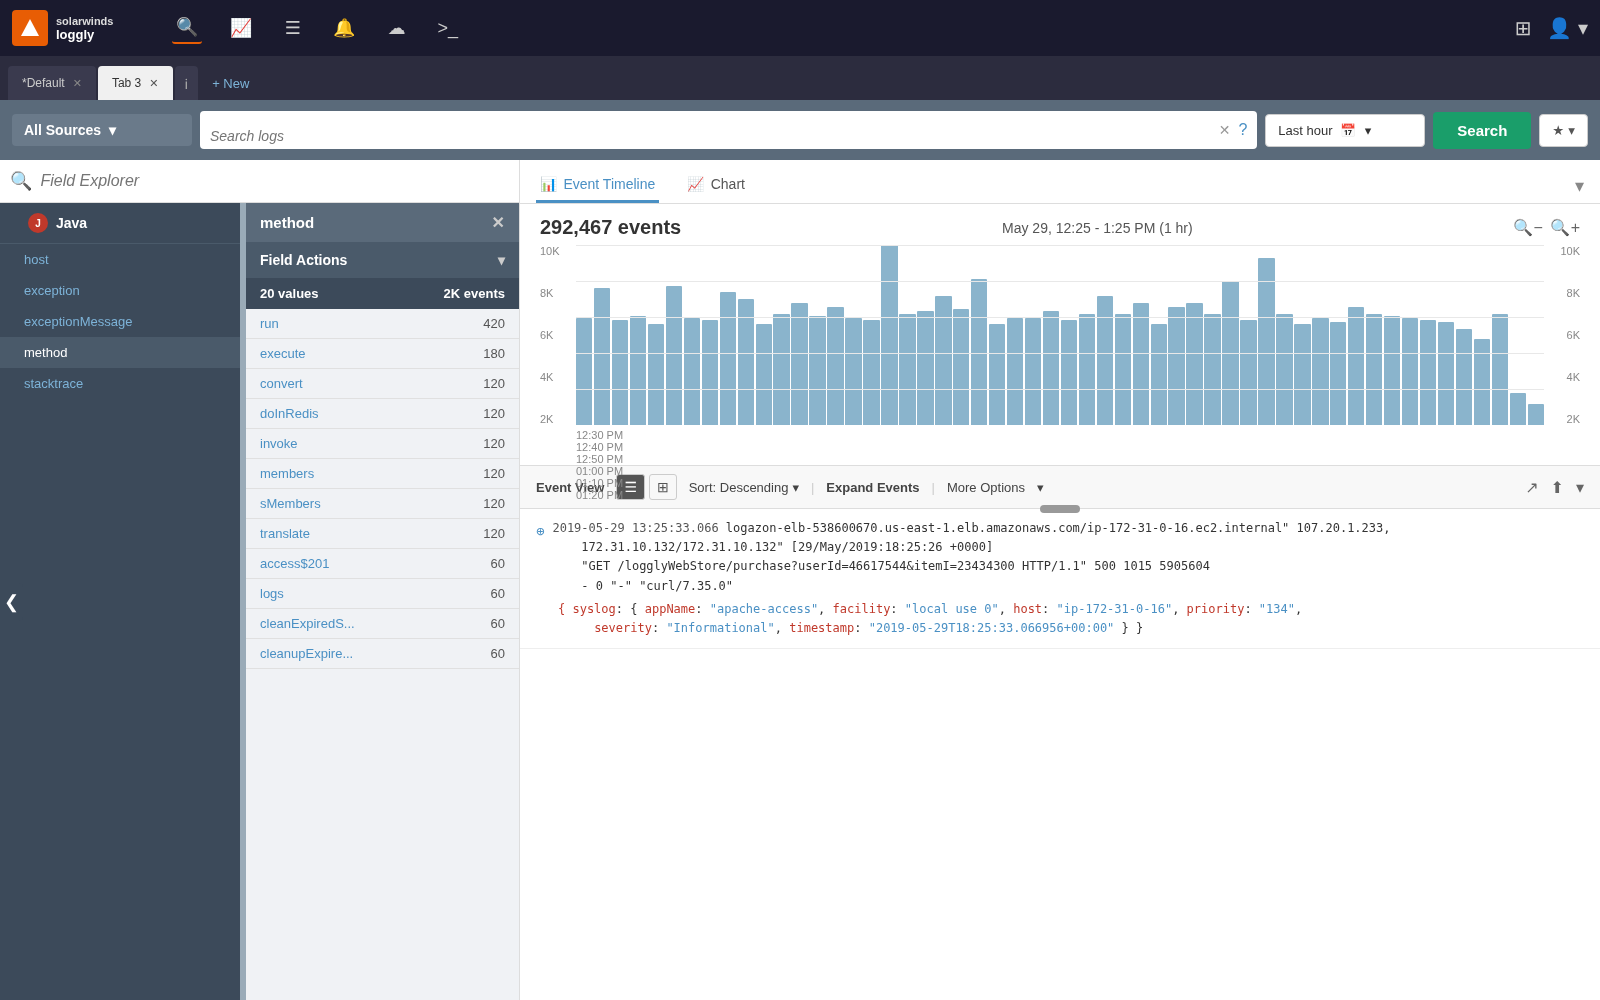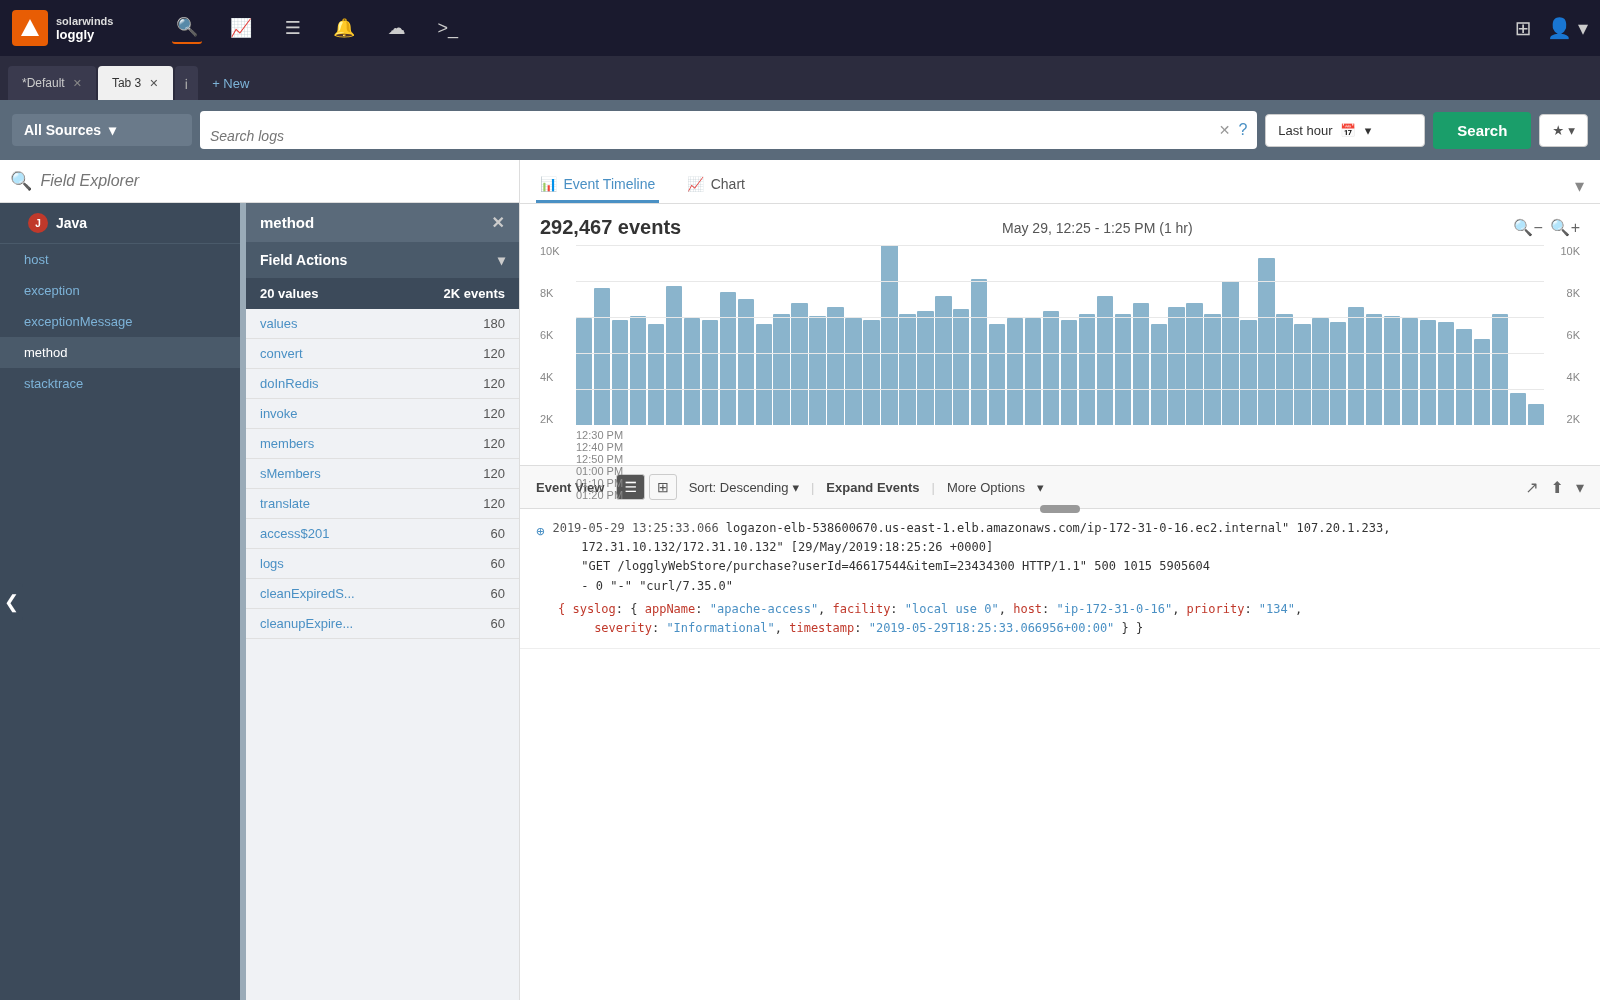--- a/index.html
+++ b/index.html
@@ -581,21 +581,25 @@
         <div class="field-actions-bar">
           <span>Field Actions</span>
           <span class="field-actions-arrow">▾</span>
         </div>
         <div class="values-summary">
           <span>20 values</span>
           <span>2K events</span>
         </div>
         <div class="method-values-list">
           <div class="method-value-row">
-            <span class="method-value-name">values</span>
+            <span class="method-value-name">run</span>
+            <span class="method-value-count">420</span>
+          </div>
+          <div class="method-value-row">
+            <span class="method-value-name">execute</span>
             <span class="method-value-count">180</span>
           </div>
           <div class="method-value-row">
             <span class="method-value-name">convert</span>
             <span class="method-value-count">120</span>
           </div>
           <div class="method-value-row">
             <span class="method-value-name">doInRedis</span>
             <span class="method-value-count">120</span>
           </div>

